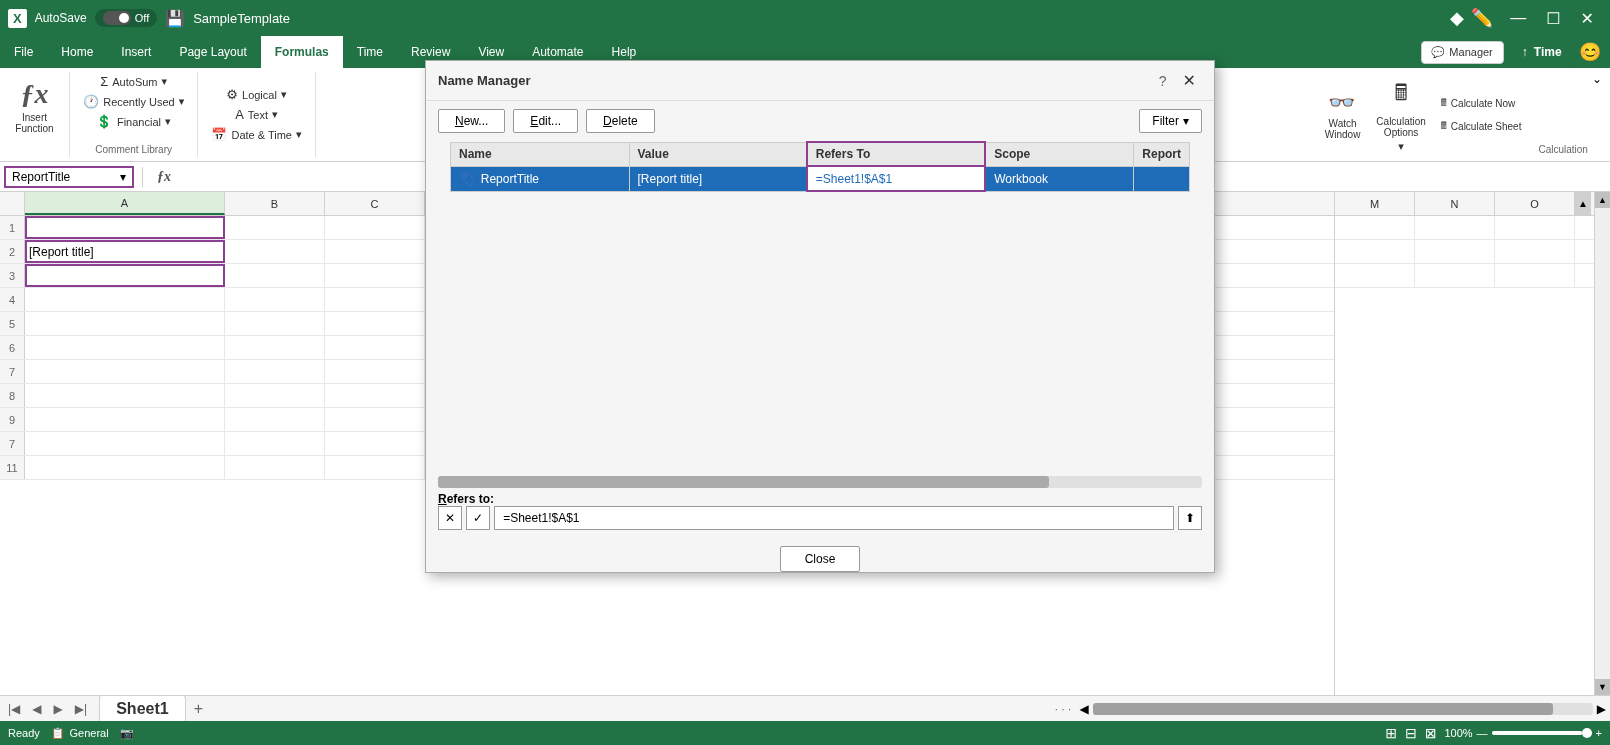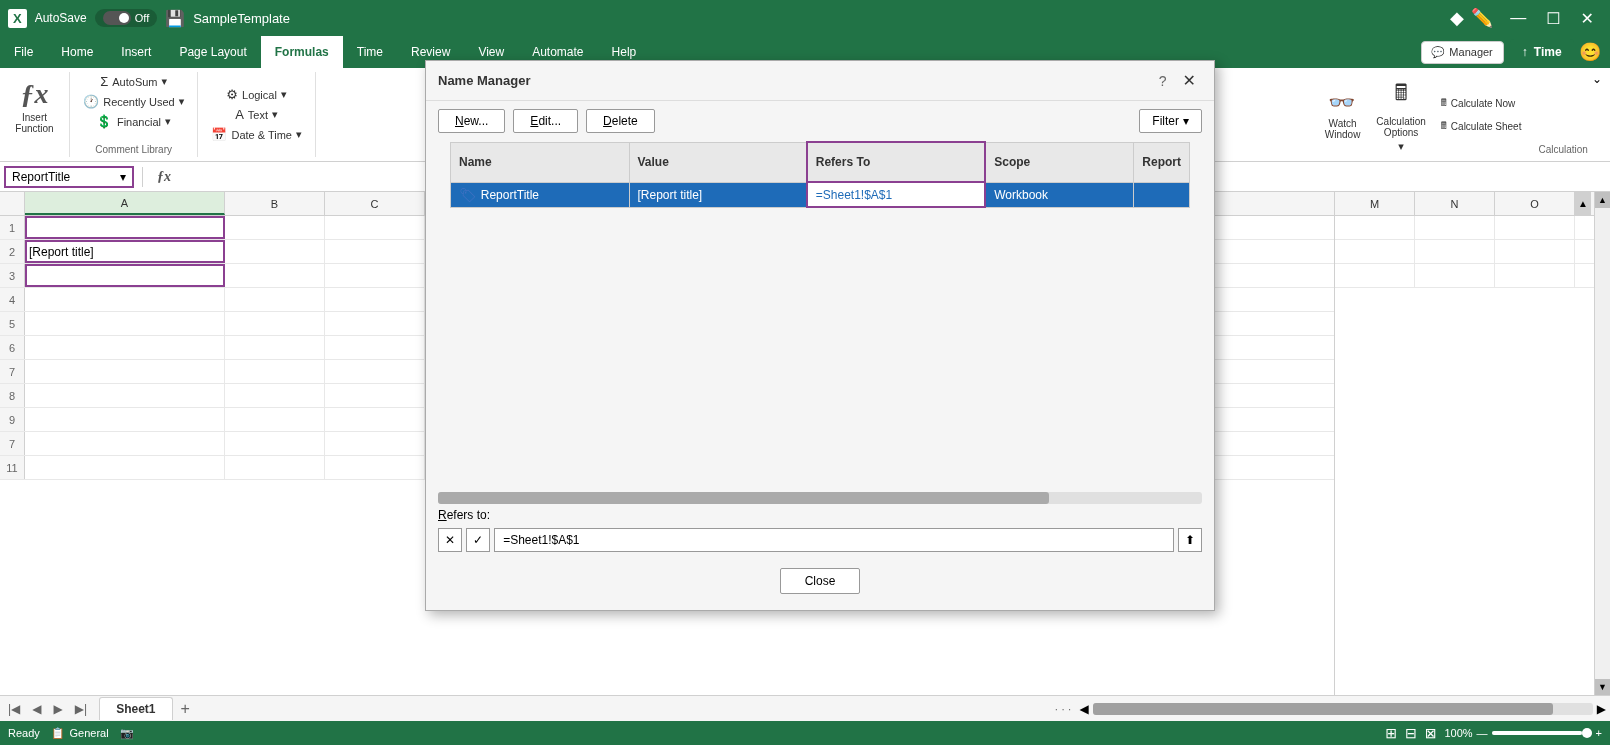--- a/index.html
+++ b/index.html
@@ -45,39 +45,39 @@
 
     
     .status-bar { display: flex; align-items: center; background: #217346; height: 24px; padding: 12px 8px; justify-content: space-between; }
     .status-left { display: flex; align-items: center; gap: 12px; color: #fff; font-size: 11px; }
     .status-right { display: flex; align-items: center; gap: 8px; color: #fff; font-size: 11px; }
 
     
     .sheet-tabs { display: flex; align-items: center; background: #f5f5f5; border-top: 1px solid #d0d0d0; height: 26px; padding: 0 4px; }
     .sheet-nav { display: flex; gap: 4px; margin-right: 8px; }
     .nav-btn { background: none; border: none; cursor: pointer; color: #666; font-size: 12px; padding: 2px 4px; }
-    .sheet-tab { padding: 4px 16px; background: #fff; border: 1px solid #d0d0d0; border-bottom: none; cursor: pointer; font-size: 12px; font-weight: 600; color: #333; border-radius: 3px 3px 0 0; }
+    .sheet-tab { padding: 4px 16px; background: #fff; border: 1px solid #d0d0d0; border-bottom: none; cursor: pointer; font-size: 16px; font-weight: 600; color: #333; border-radius: 3px 3px 0 0; }
     .add-sheet-btn { background: none; border: none; cursor: pointer; font-size: 16px; color: #666; padding: 2px 8px; }
 
     
     .dialog-overlay { position: fixed; top: 0; left: 0; right: 0; bottom: 0; z-index: 100; pointer-events: none; }
     .dialog { position: absolute; top: 60px; left: 425px; width: 790px; background: #f5f5f5; border: 1px solid #aaa; box-shadow: 4px 4px 12px rgba(0,0,0,0.3); pointer-events: all; z-index: 200; }
     .dialog-title-bar { display: flex; align-items: center; justify-content: space-between; background: #f5f5f5; padding: 8px 12px; border-bottom: 1px solid #ddd; }
     .dialog-title { font-size: 13px; font-weight: 600; color: #333; }
     .dialog-help { background: none; border: none; cursor: pointer; color: #666; font-size: 14px; padding: 2px 6px; }
     .dialog-close { background: none; border: none; cursor: pointer; color: #333; font-size: 16px; padding: 2px 6px; }
     .dialog-toolbar { display: flex; align-items: center; gap: 8px; padding: 8px 12px; }
     .dialog-btn { padding: 4px 16px; border: 1px solid #999; background: #fff; cursor: pointer; font-size: 12px; border-radius: 2px; }
     .filter-btn { padding: 4px 12px; border: 1px solid #999; background: #fff; cursor: pointer; font-size: 12px; border-radius: 2px; display: flex; align-items: center; gap: 4px; margin-left: auto; }
     .dialog-table { width: 100%; margin: 0 12px; width: calc(100% - 24px); border-collapse: collapse; font-size: 12px; }
-    .dialog-table th { background: #e8e8e8; border: 1px solid #ccc; padding: 12px 8px; text-align: left; font-weight: 600; color: #333; }
+    .dialog-table th { background: #e8e8e8; border: 1px solid #ccc; padding: 4px 8px; text-align: left; font-weight: 600; color: #333; }
     .dialog-table td { border: 1px solid #ccc; padding: 4px 8px; background: #fff; }
     .dialog-table tr.selected td { background: #1e6bb8; color: #fff; }
     .table-wrapper { padding: 0 12px; }
-    .refers-to-label { font-size: 12px; margin-bottom: 6px; padding: 0 12px; }
+    .refers-to-label { font-size: 12px; margin-bottom: 0; padding: 0 12px; font-weight: bold; }
     .refers-to-bar { display: flex; align-items: center; gap: 4px; margin: 0 12px 8px; }
     .refers-input { flex: 1; border: 1px solid #999; padding: 4px 8px; font-size: 12px; background: #fff; }
     .refers-icon-btn { padding: 4px 6px; border: 1px solid #999; background: #fff; cursor: pointer; font-size: 12px; }
     .close-btn { padding: 5px 24px; border: 1px solid #999; background: #fff; cursor: pointer; font-size: 12px; border-radius: 2px; display: block; margin: 0 auto; }
     .hscrollbar { height: 12px; background: #e0e0e0; margin: 4px 12px; border-radius: 3px; position: relative; }
     .hscrollbar-thumb { height: 12px; background: #aaa; border-radius: 3px; width: 80%; position: absolute; left: 0; }
     .underline { text-decoration: underline; }
 
     .full-layout { display: flex; flex-direction: column; height: 745px; width: 1610px; }
   </style>
@@ -460,18 +460,18 @@
           <span style="text-decoration:underline;">R</span><span>efers to:</span>
         </div>
         <div class="refers-to-bar">
           <button class="refers-icon-btn">✕</button>
           <button class="refers-icon-btn">✓</button>
           <input class="refers-input" type="text" value="=Sheet1!$A$1" style="">
           <button class="refers-icon-btn">⬆</button>
         </div>
       </div>
 
-      <div style="padding:8px 12px 16px;text-align:center;">
+      <div style="padding:8px 12px 0;text-align:center;">
         <button class="close-btn">Close</button>
       </div>
     </div>
   </div>
 </div>
 
 </body></html>

